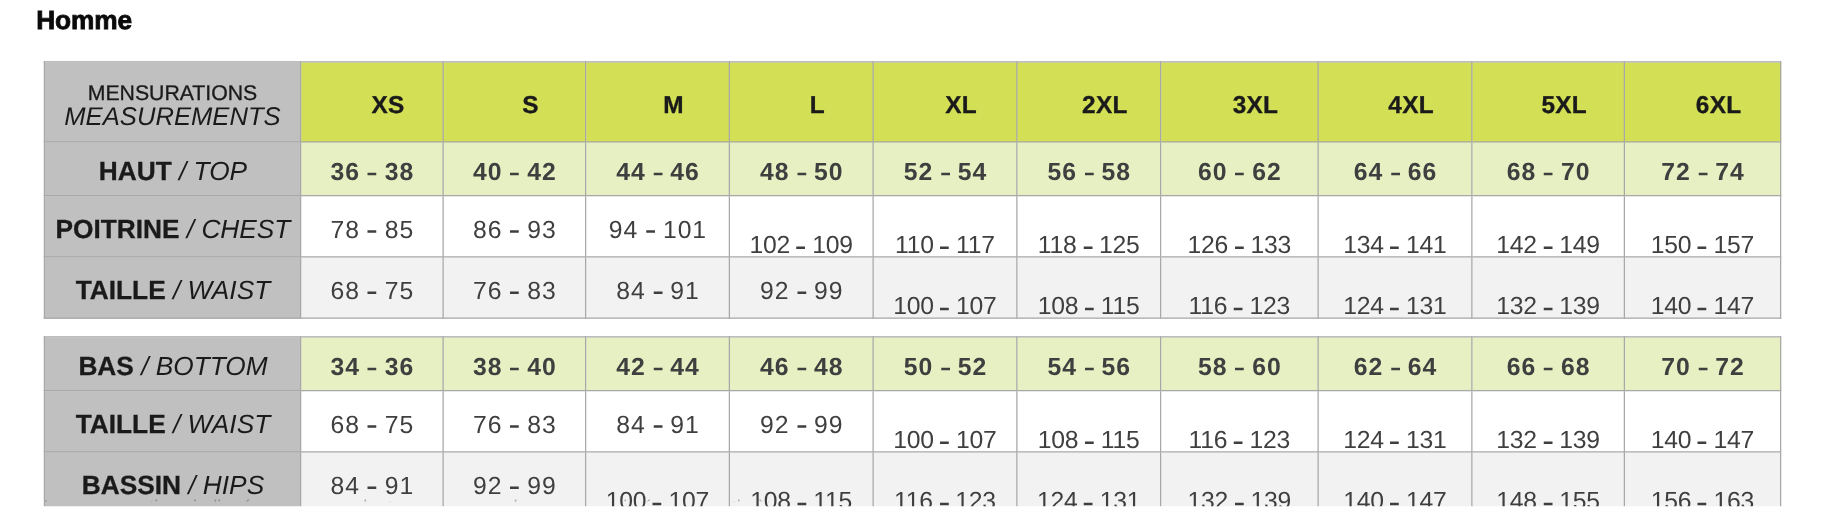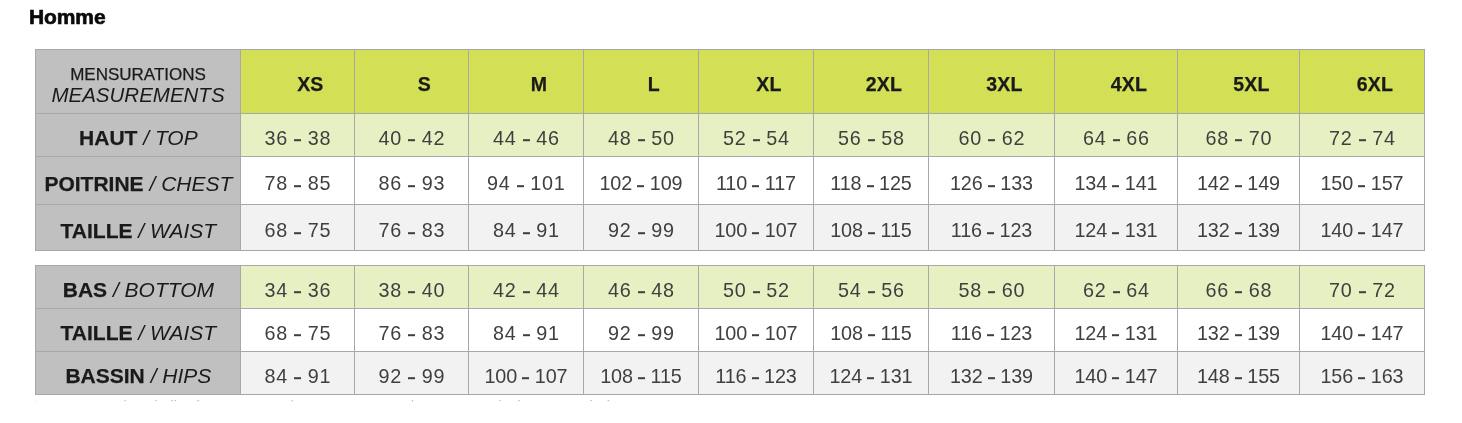--- a/index.html
+++ b/index.html
@@ -22,33 +22,33 @@
   td{
     border:1px solid #a8a8a8;
     text-align:center;vertical-align:middle;
     color:#3f3f3f;font-size:19.8px;white-space:nowrap;letter-spacing:0.75px;
     padding:0;
   }
   td > span.v{display:block;transform:translateY(3.2px);margin-right:-0.75px;}
   .dash{display:inline-block;width:7px;height:2px;background:currentColor;
         vertical-align:0.16em;margin:0 0.15px;letter-spacing:0;}
   
-  td > span.v.wide{letter-spacing:-0.2px;margin-right:0.2px;}
+  td > span.v.wide{letter-spacing:-0.2px;margin-right:0.2px;margin-top:25px;}
   .lbl{
     background:#c0c0c0;text-align:center;
     color:#1a1a1a;font-size:21px;letter-spacing:normal;
   }
   .lbl b{font-weight:bold;text-align:center;-webkit-text-stroke:0.25px currentColor;}
   .lbl i{font-style:italic;font-weight:normal;}
   .hd{background:#d3e055;font-weight:bold;color:#1a1a1a;font-size:19.5px;letter-spacing:0.2px;padding-left:25px;-webkit-text-stroke:0.25px currentColor;}
   .hd1{background:#c0c0c0;text-align:center;padding-right:0;line-height:19.4px;}
   .hd1 .cwrap{display:block;transform:translateY(2.1px);}
   .c-fr{font-weight:normal;font-size:17px;-webkit-text-stroke:0.25px currentColor;}
   .c-en{font-style:italic;font-size:20.5px;}
-  .r-lime{background:#e7f0c3;}
+  .r-lime{background:#e7f0c3;font-weight:bold;}
   .r-white{background:#ffffff;text-align:center;}
   .r-gray{background:#f2f2f2;}
   .sp{height:14px;}
   tr.hr td{height:63px;}
   tr.h43 td{height:42px;}
   tr.h48 td{height:47px;}
   tr.h46 td{height:45px;}
   col.c0{width:205px}
   col.c1{width:114px}col.c2{width:114px}col.c3{width:115px}col.c4{width:115px}
   col.c5{width:115px}col.c6{width:115px}col.c7{width:126px}col.c8{width:123px}

